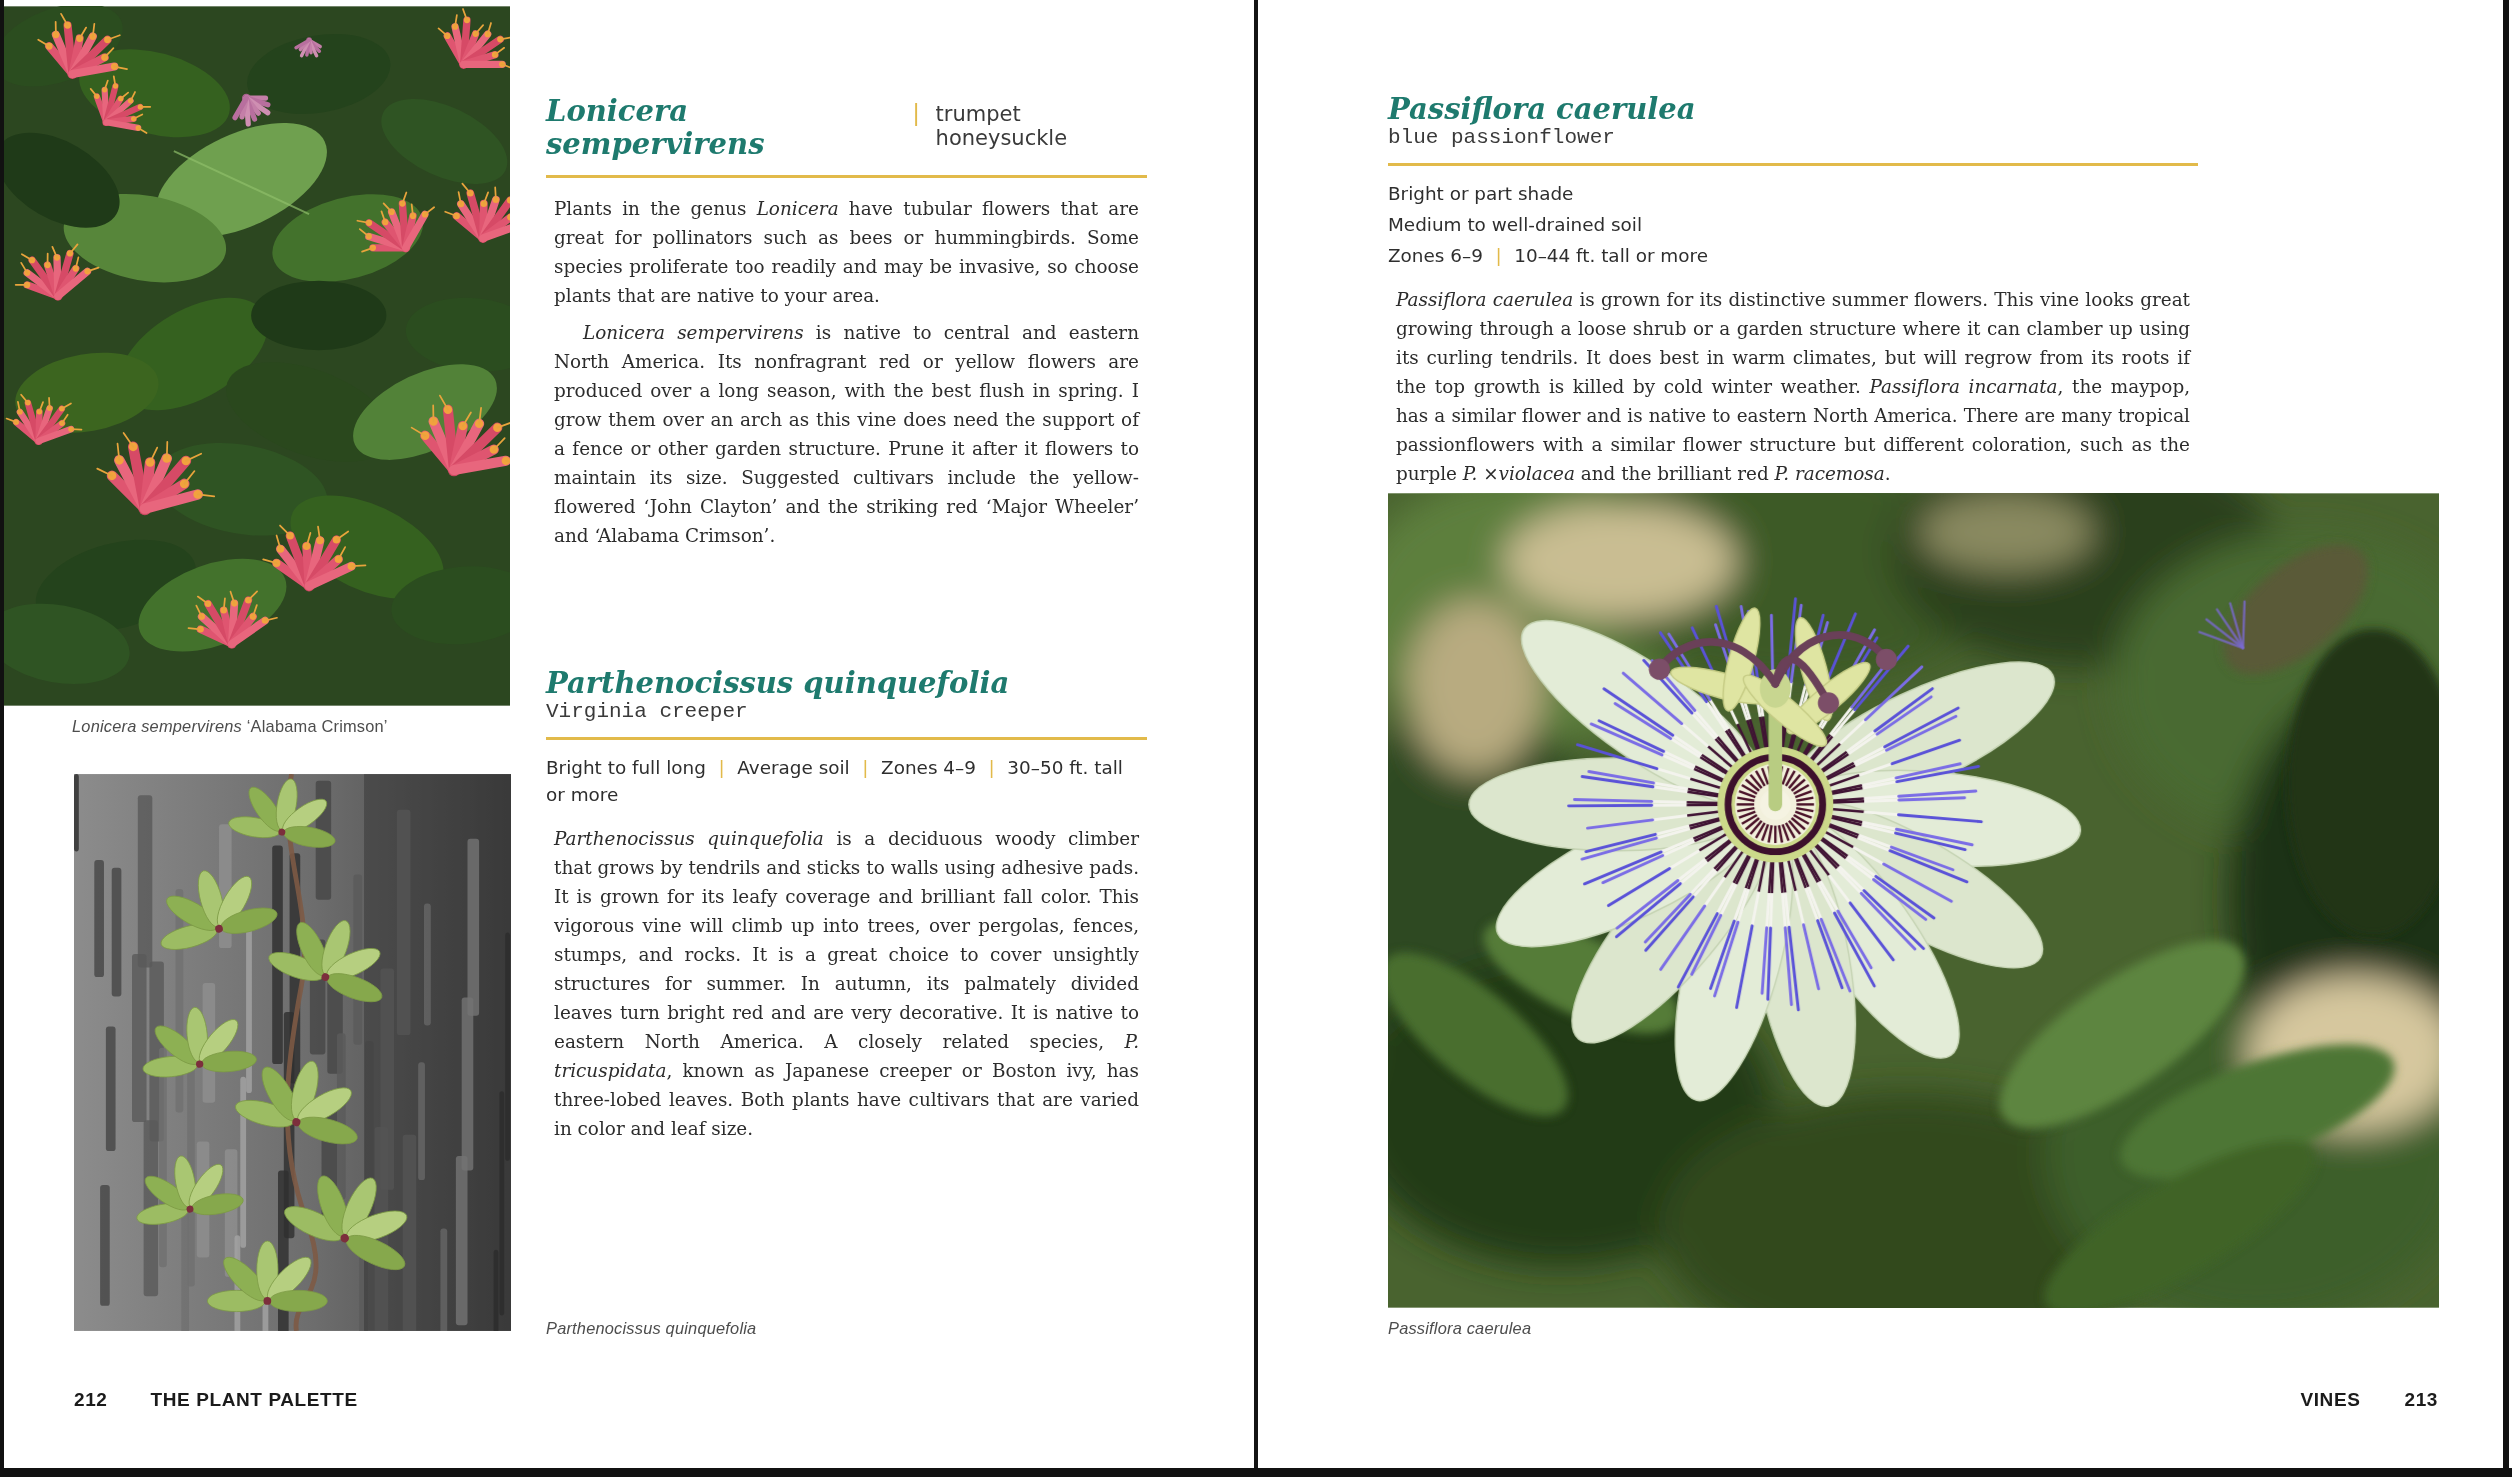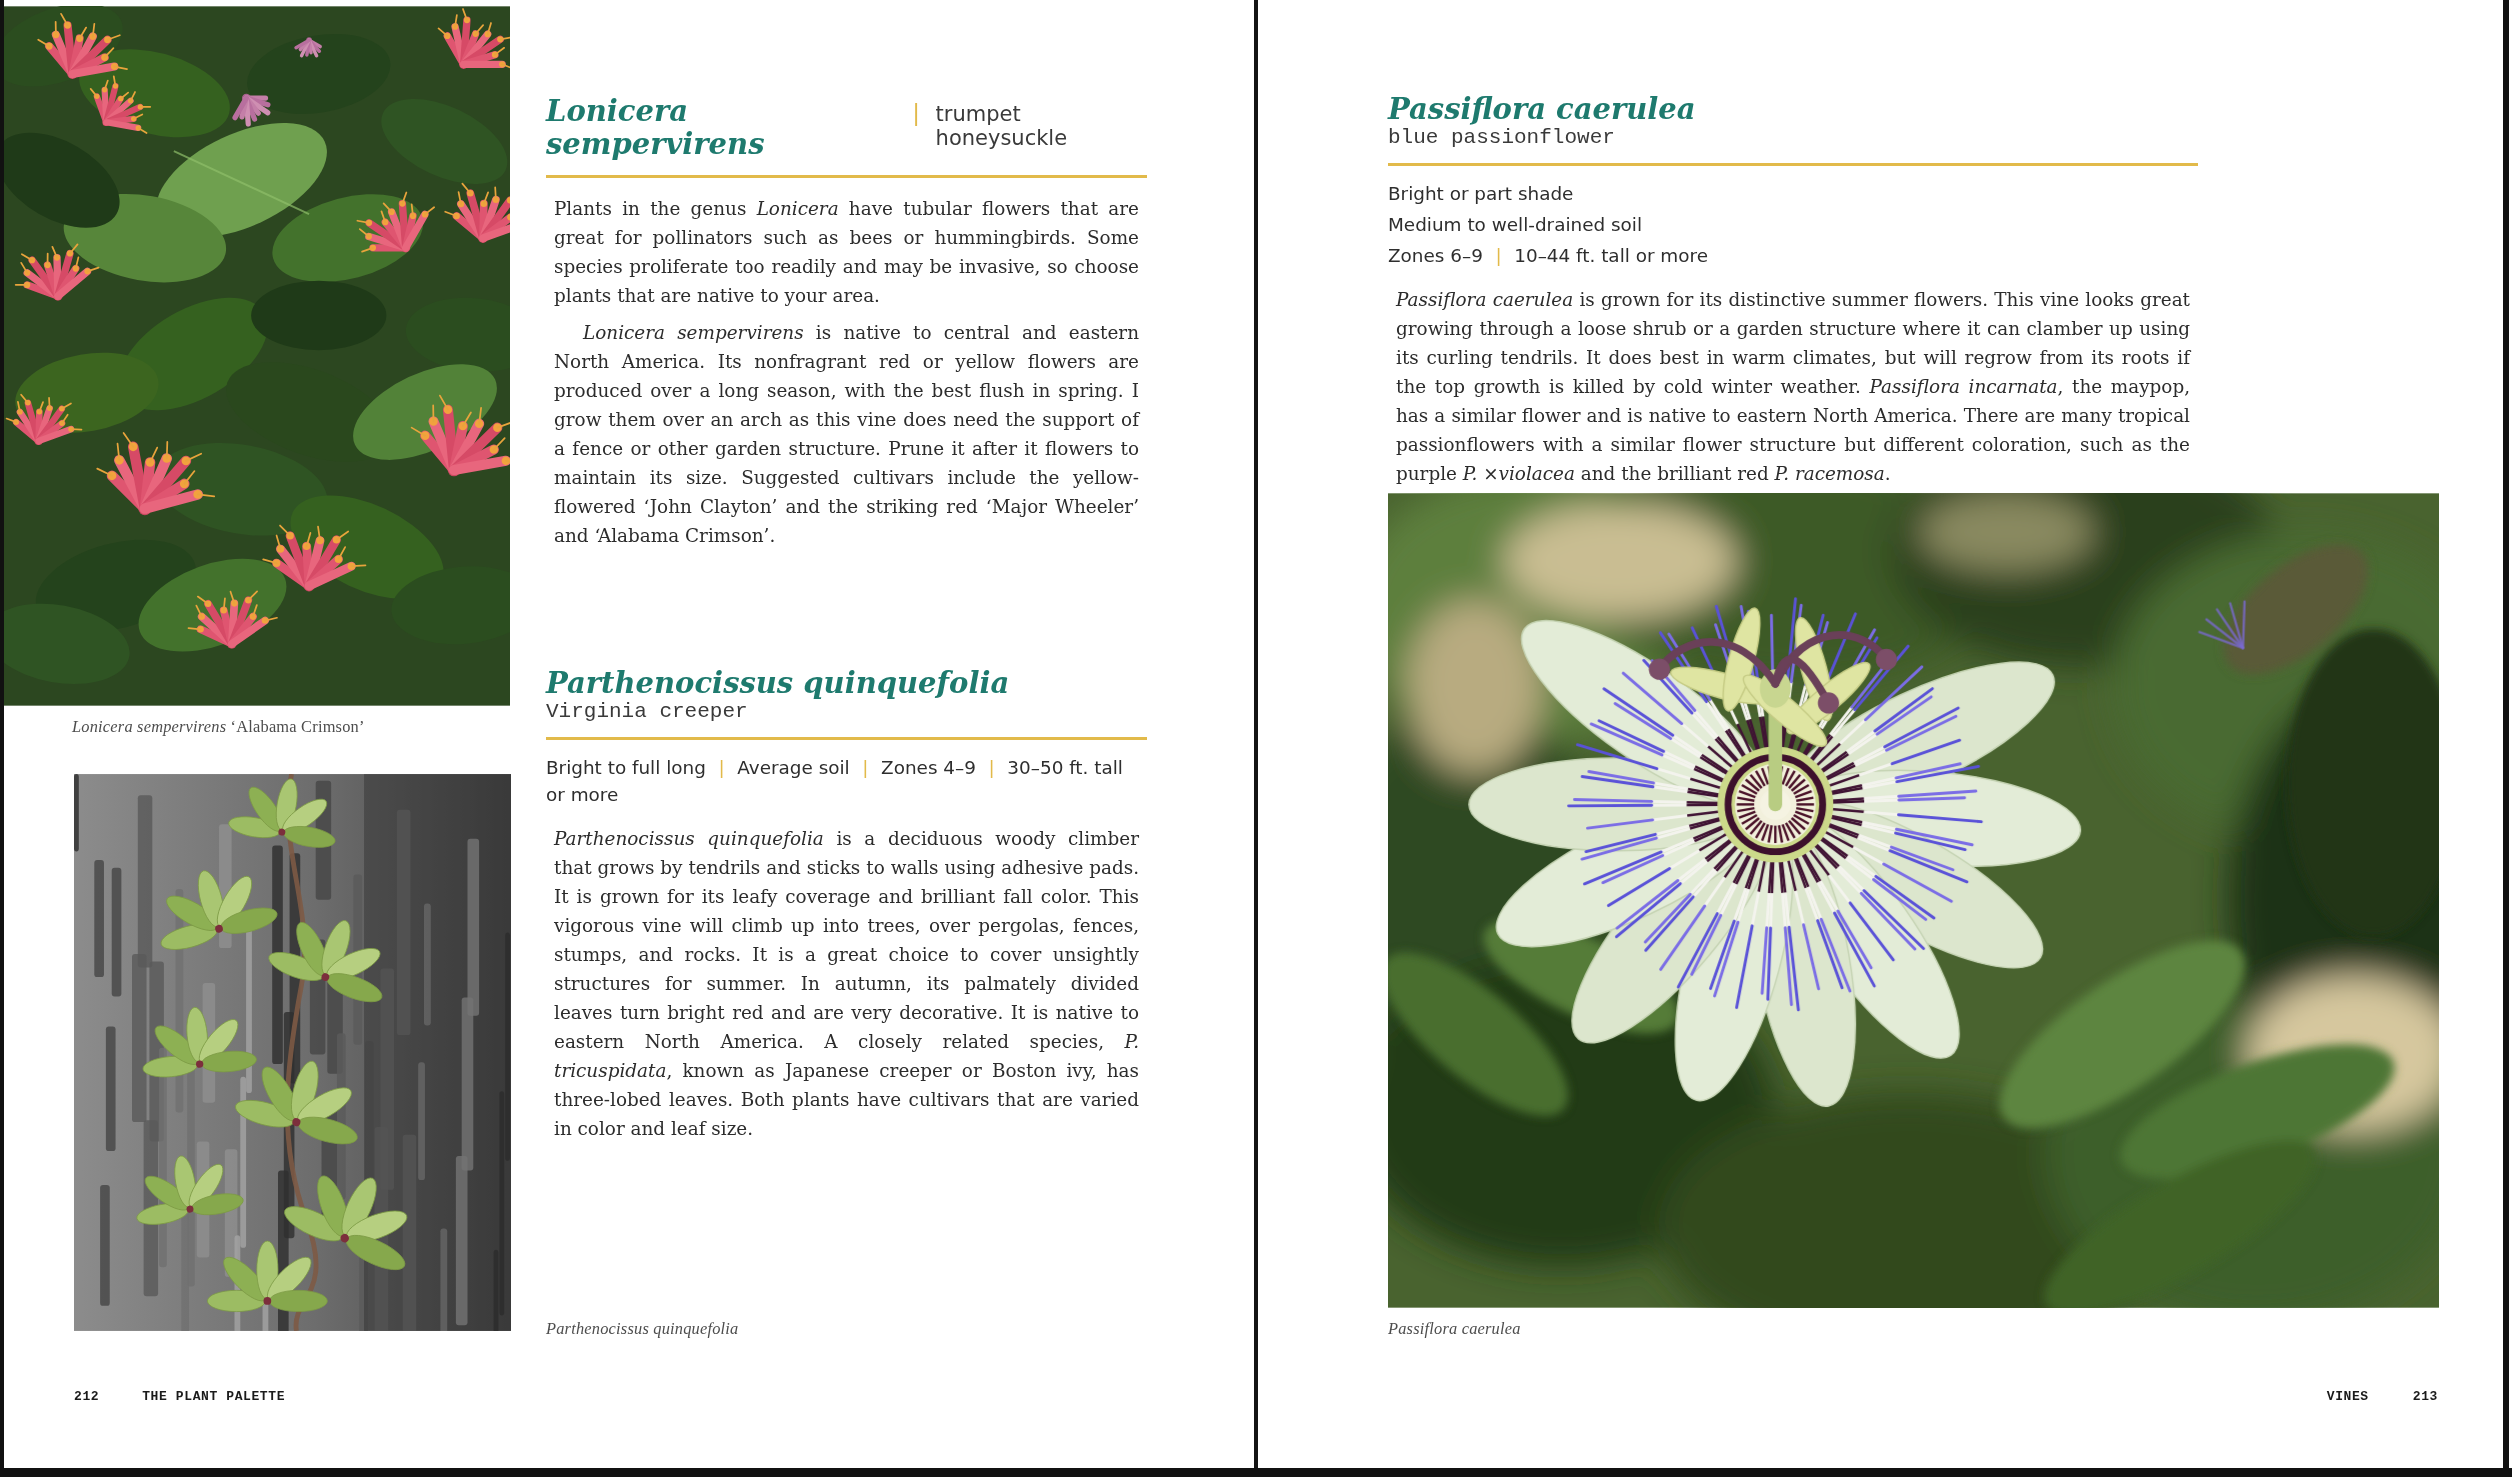--- a/index.html
+++ b/index.html
@@ -61,32 +61,32 @@
   .body p{
     margin:8px;font-size:18.4px;line-height:29px;
     text-align:justify;color:#2c2c2c;
   }
   .body p.indent{text-indent:29px;}
   .it{font-style:italic;}
 
   
   .caption{
     position:absolute;
-    font-family:Liberation Serif, serif;
+    font-family:Liberation Sans, sans-serif;
     font-size:16.4px;color:#4d4d4d;letter-spacing:0.2px;
   }
   #caption-honeysuckle{left:72px;top:717px;}
   #caption-bark{left:546px;top:1319px;}
   #caption-passionflower{left:1388px;top:1319px;}
 
   
   .footer{
     position:absolute;top:1389px;
-    font-family:Liberation Mono, monospace;
-    font-weight:700;font-size:13px;color:#1b1b1b;
+    font-family:Liberation Sans, sans-serif;
+    font-weight:700;font-size:19px;color:#1b1b1b;
     letter-spacing:0.6px;display:flex;align-items:baseline;
   }
   #footer-left{left:74px;gap:43px;}
   #footer-right{right:74px;gap:44px;align-items:flex-end;}
 </style>
 </head>
 <body>
 
 <div id="spread">
 

